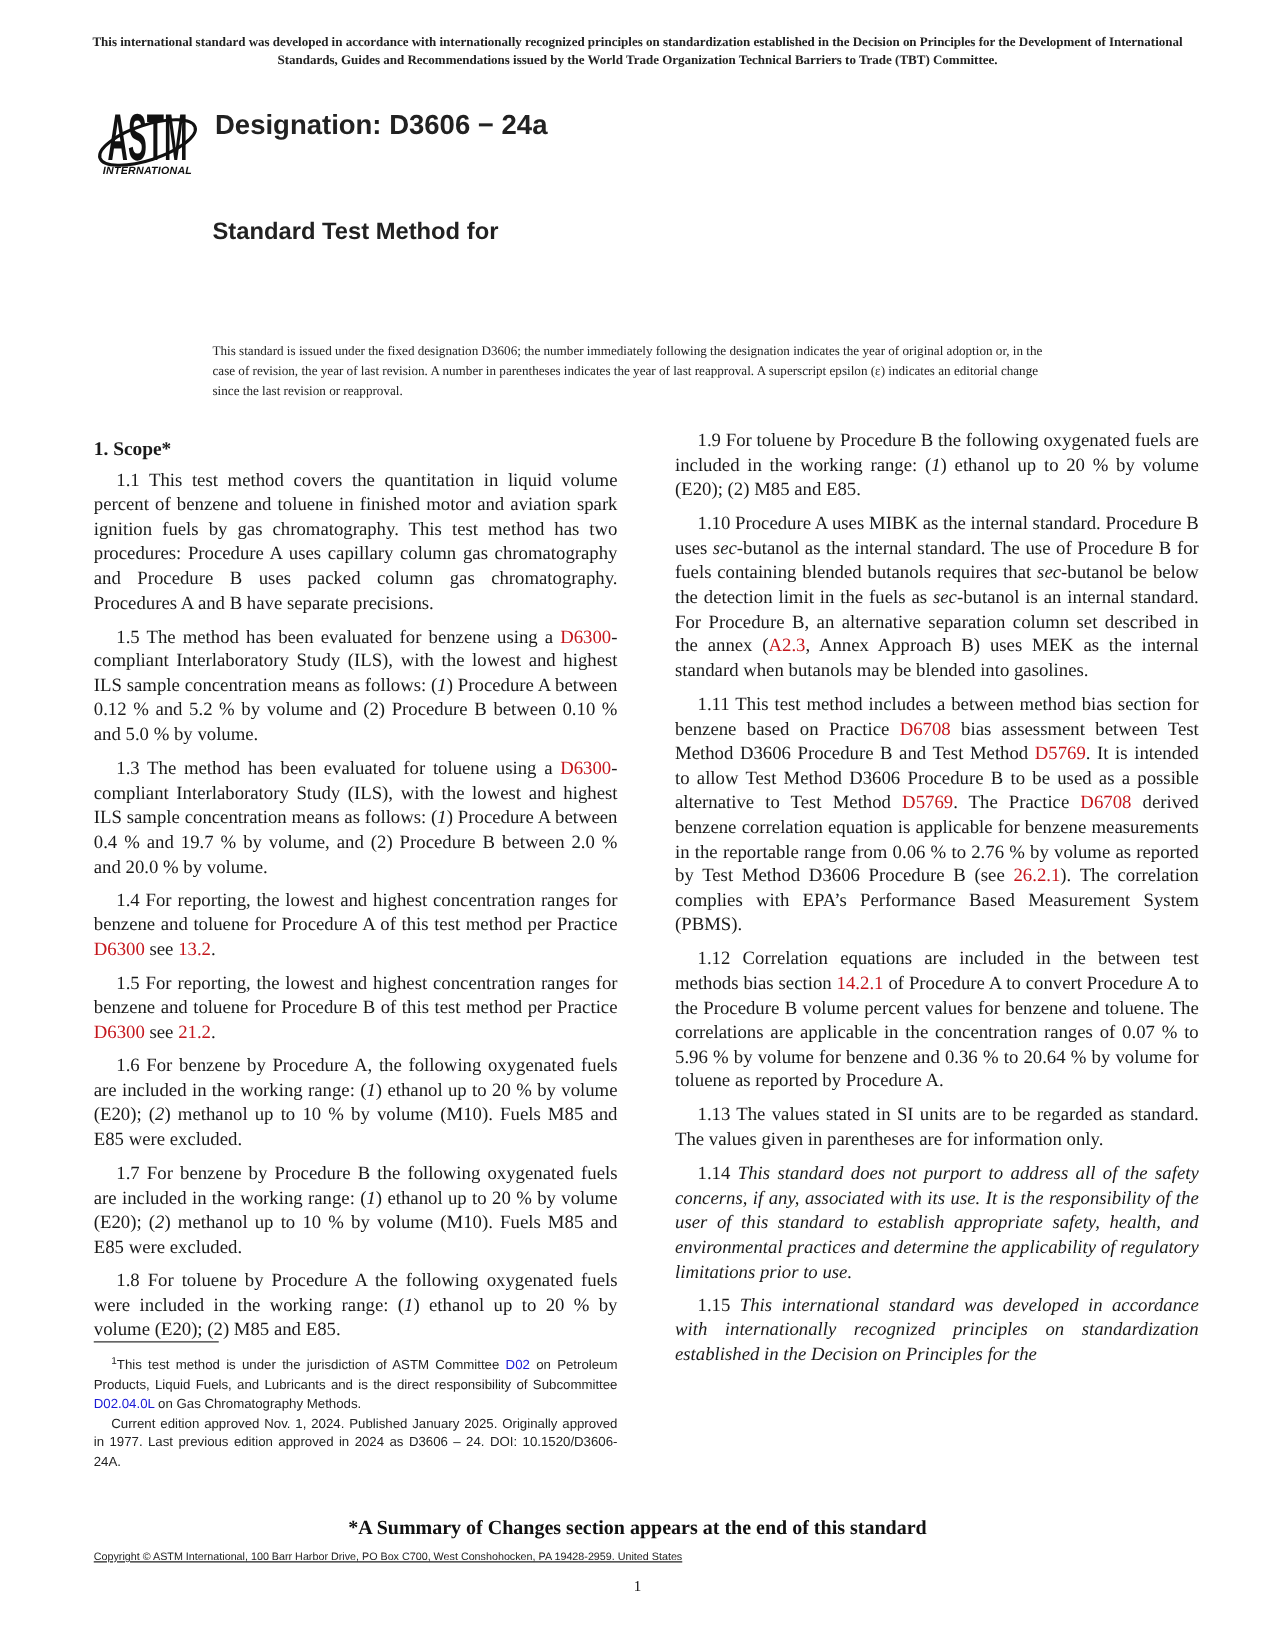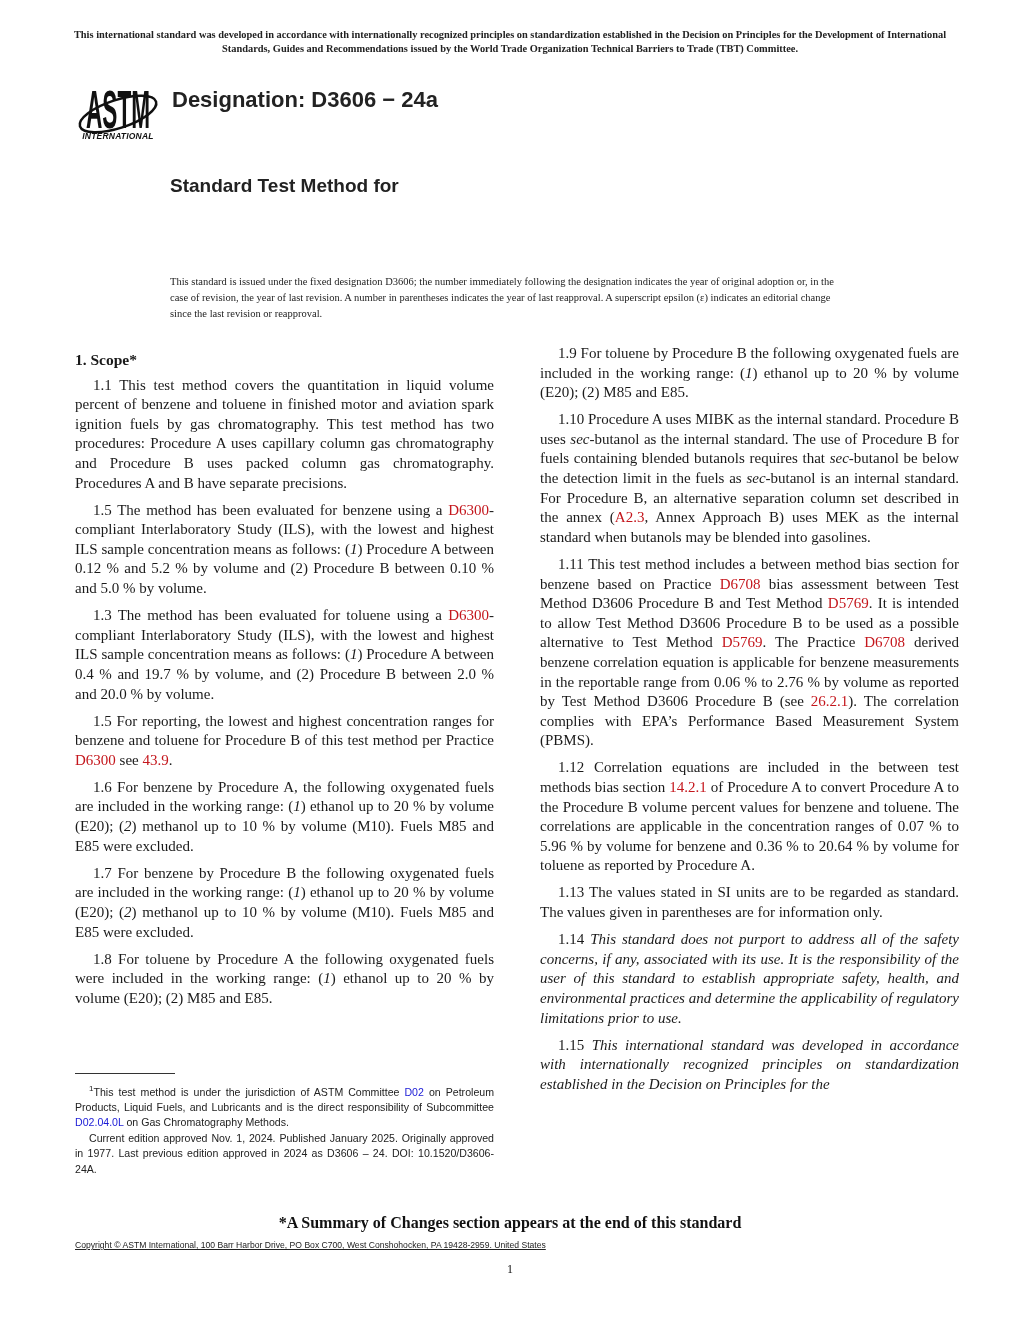--- a/index.html
+++ b/index.html
@@ -72,22 +72,23 @@
 
 <div class="col col-left">
   <div class="section-heading">1. Scope*</div>
 
   <p class="para">1.1 This test method covers the quantitation in liquid volume percent of benzene and toluene in finished motor and aviation spark ignition fuels by gas chromatography. This test method has two procedures: Procedure A uses capillary column gas chromatography and Procedure B uses packed column gas chromatography. Procedures A and B have separate precisions.</p>
 
   <p class="para"><span>1.5 The method has been evaluated for benzene using a </span><span class="link-red">D6300</span><span>-compliant Interlaboratory Study (ILS), with the lowest and highest ILS sample concentration means as follows: (</span><i class="it">1</i><span>) Procedure A between 0.12 % and 5.2 % by volume and (2) Procedure B between 0.10 % and 5.0 % by volume.</span></p>
 
   <p class="para"><span>1.3 The method has been evaluated for toluene using a </span><span class="link-red">D6300</span><span>-compliant Interlaboratory Study (ILS), with the lowest and highest ILS sample concentration means as follows: (</span><i class="it">1</i><span>) Procedure A between 0.4 % and 19.7 % by volume, and (2) Procedure B between 2.0 % and 20.0 % by volume.</span></p>
 
+  <p class="para"><span>1.4 For reporting, the lowest and highest concentration ranges for benzene and toluene for Procedure A of this test method per Practice </span><span class="link-red">D6300</span><span> see </span><span class="link-red">13.2</span><span>.</span></p>
 
-  <p class="para"><span>1.5 For reporting, the lowest and highest concentration ranges for benzene and toluene for Procedure B of this test method per Practice </span><span class="link-red">D6300</span><span> see </span><span class="link-red">43.9</span><span>.</span></p>
+  <p class="para"><span>1.5 For reporting, the lowest and highest concentration ranges for benzene and toluene for Procedure B of this test method per Practice </span><span class="link-red">D6300</span><span> see </span><span class="link-red">21.2</span><span>.</span></p>
 
   <p class="para"><span>1.6 For benzene by Procedure A, the following oxygenated fuels are included in the working range: (</span><i class="it">1</i><span>) ethanol up to 20 % by volume (E20); (</span><i class="it">2</i><span>) methanol up to 10 % by volume (M10). Fuels M85 and E85 were excluded.</span></p>
 
   <p class="para"><span>1.7 For benzene by Procedure B the following oxygenated fuels are included in the working range: (</span><i class="it">1</i><span>) ethanol up to 20 % by volume (E20); (</span><i class="it">2</i><span>) methanol up to 10 % by volume (M10). Fuels M85 and E85 were excluded.</span></p>
 
   <p class="para"><span>1.8 For toluene by Procedure A the following oxygenated fuels were included in the working range: (</span><i class="it">1</i><span>) ethanol up to 20 % by volume (E20); (2) M85 and E85.</span></p>
 </div>
 
 <div class="col col-right">
   <p class="para"><span>1.9 For toluene by Procedure B the following oxygenated fuels are included in the working range: (</span><i class="it">1</i><span>) ethanol up to 20 % by volume (E20); (2) M85 and E85.</span></p>

